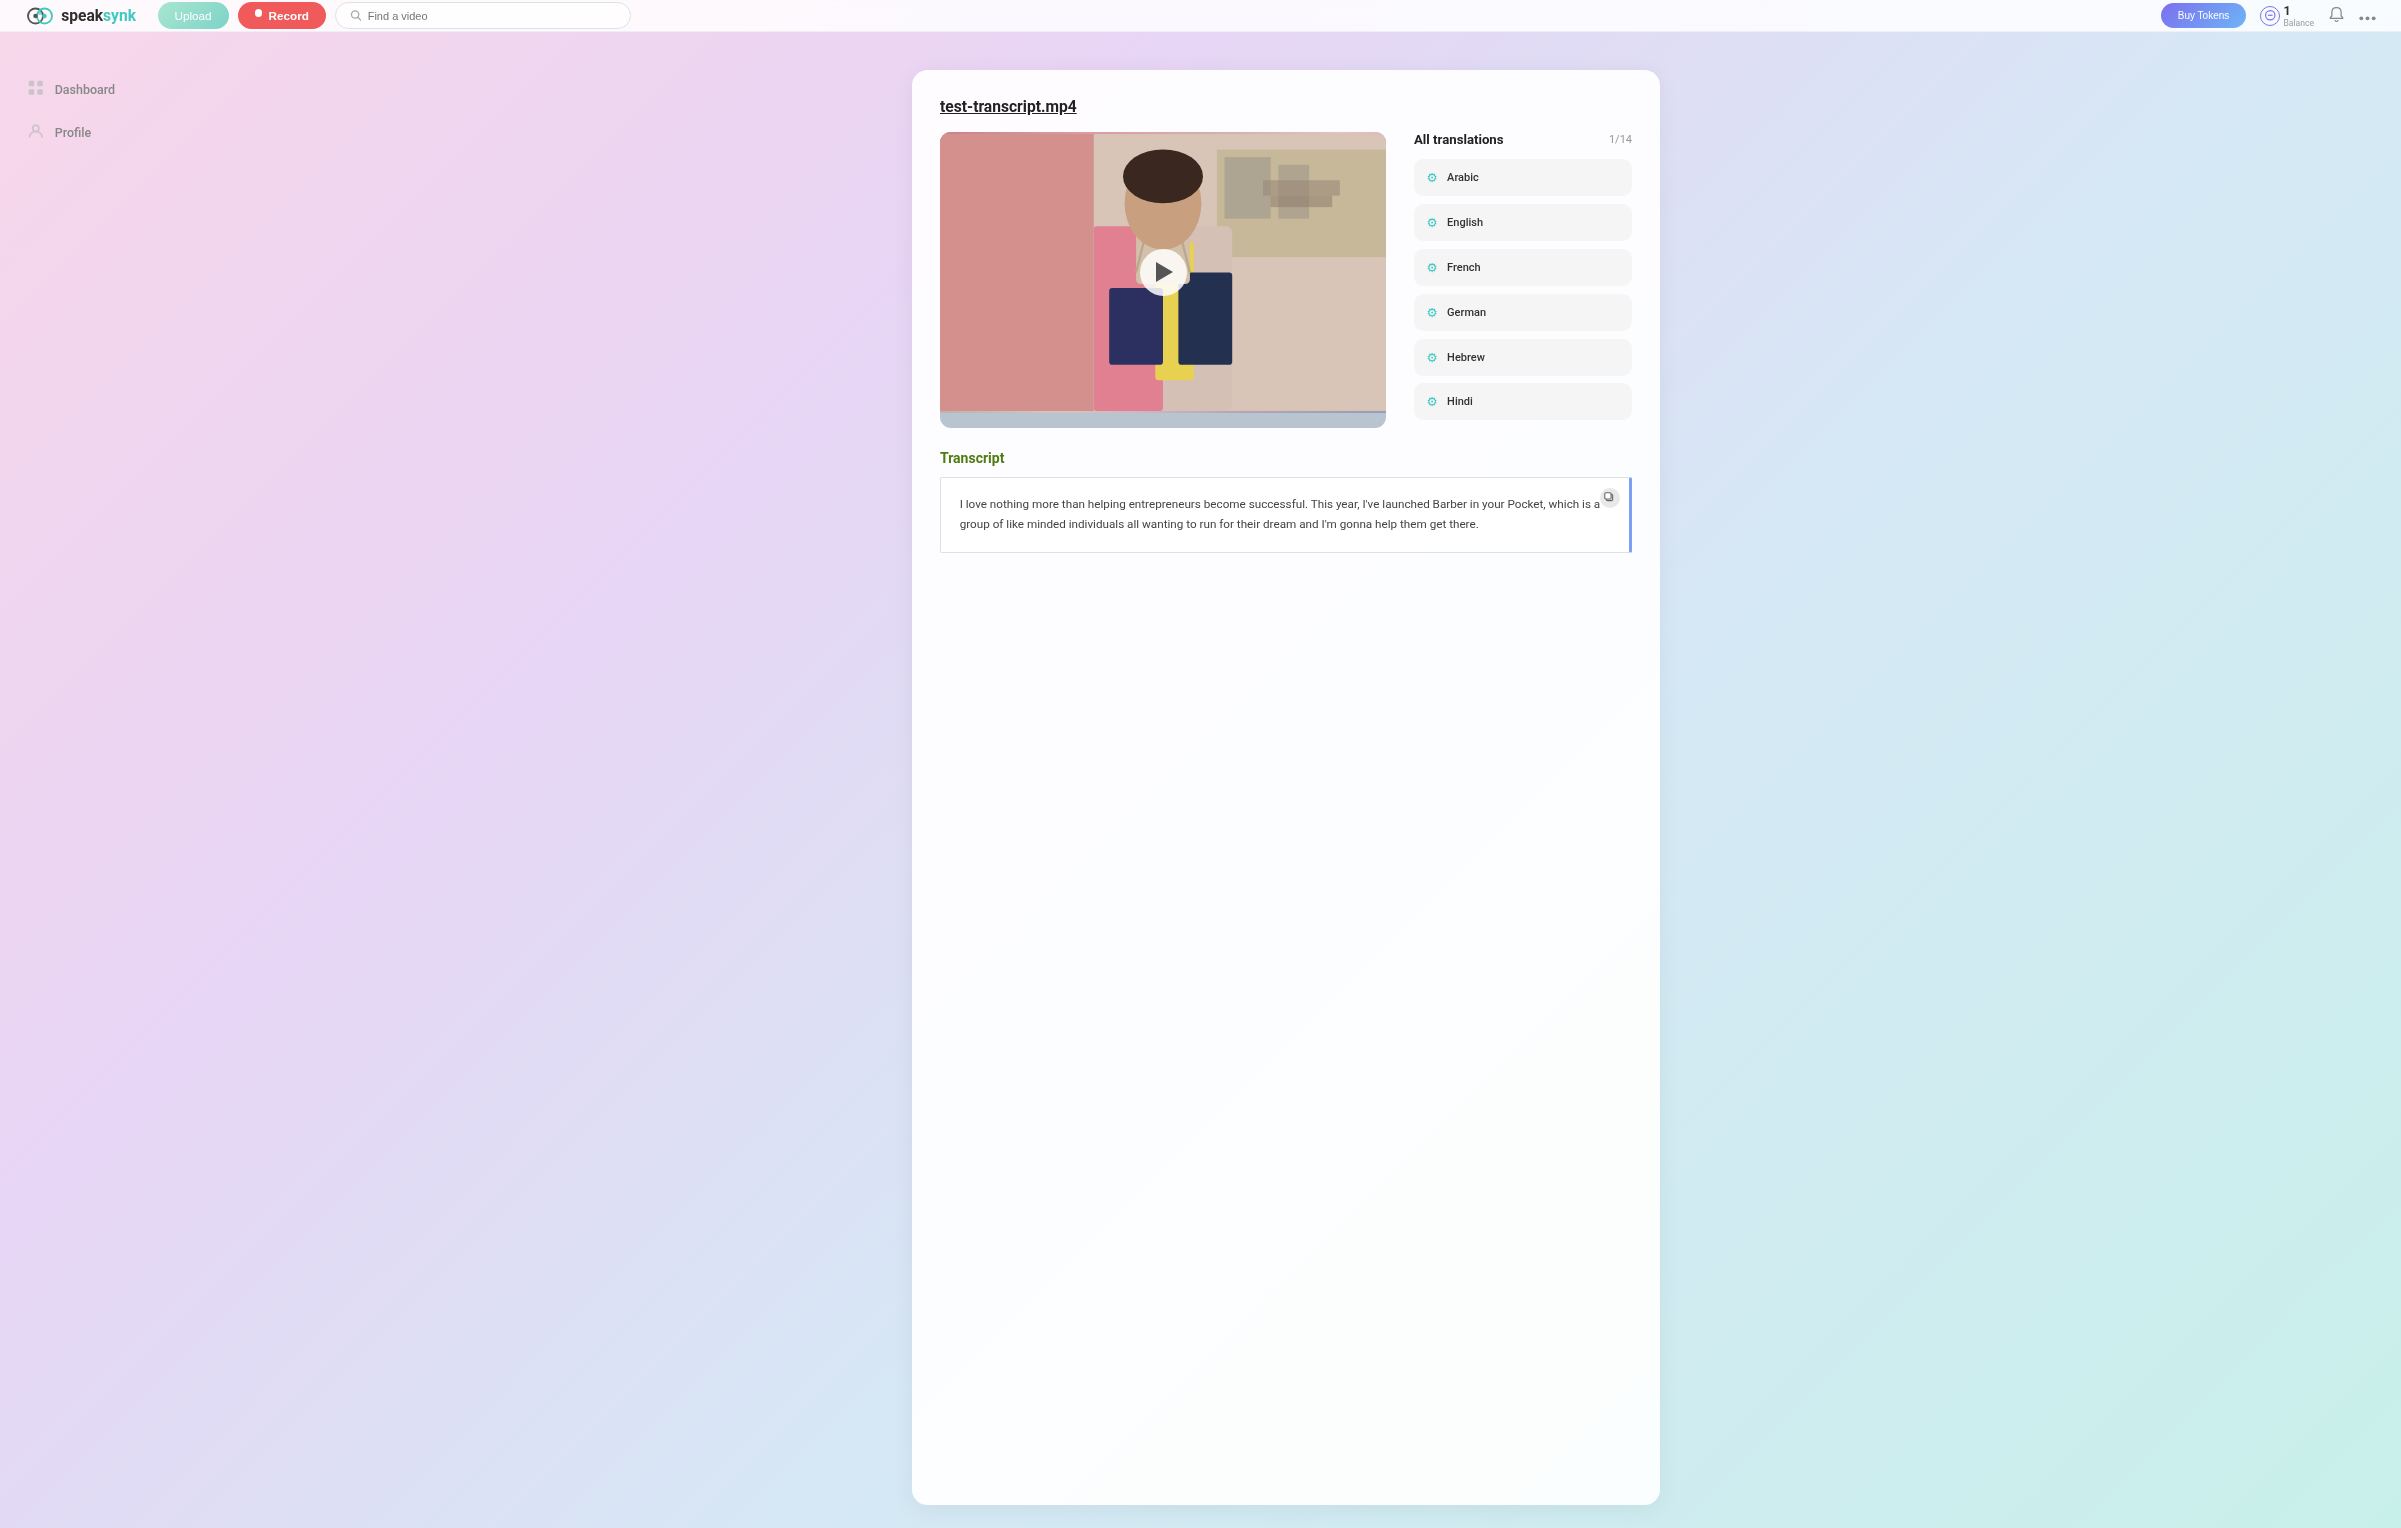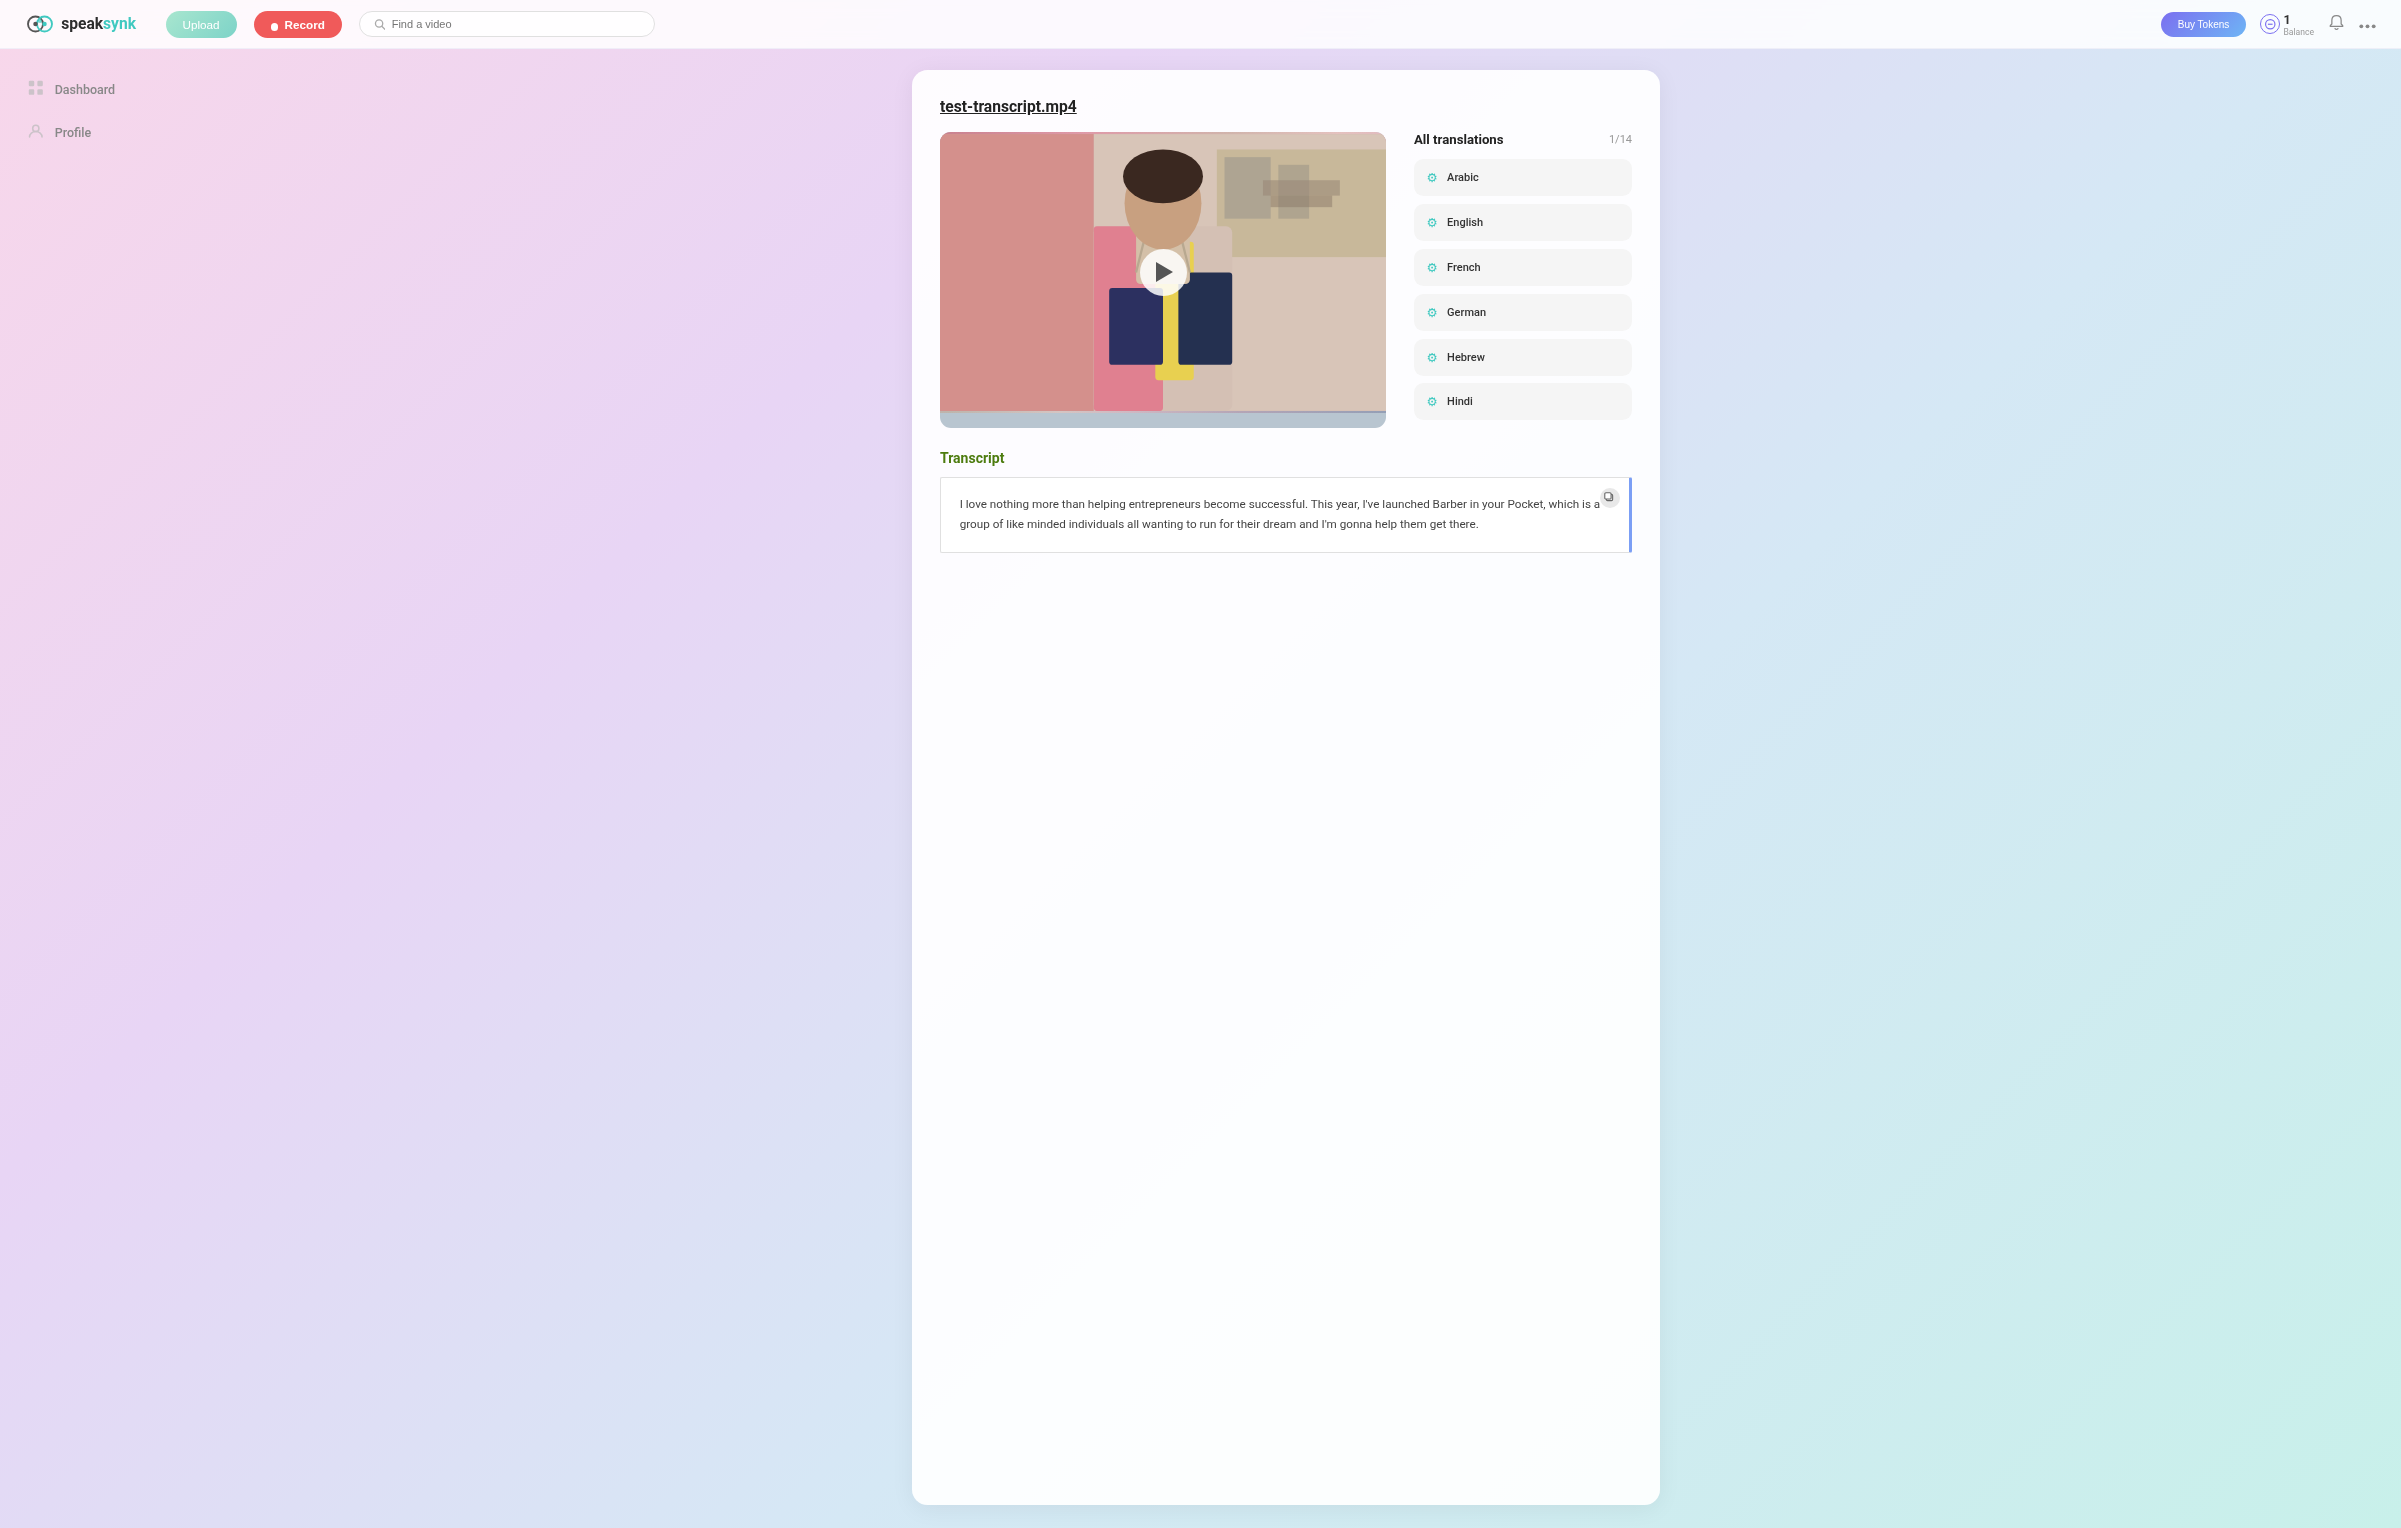--- a/index.html
+++ b/index.html
@@ -8,30 +8,30 @@
       background: linear-gradient(135deg, #f8d7ea 0%, #e8d5f5 30%, #d5e8f5 60%, #c8f0ea 100%);
       min-height: 100vh;
       overflow-x: hidden;
     }
 
     
     .header {
       display: flex;
       align-items: center;
       padding: 0 25px;
-      height: 49px;
+      height: 32px;
       background: rgba(255,255,255,0.85);
       backdrop-filter: blur(7.8px);
       border-bottom: 0.8px solid rgba(220,220,240,0.4);
       position: fixed;
       top: 0;
       left: 0;
       right: 0;
       z-index: 100;
-      gap: 17px;
+      gap: 9px;
     }
 
     .logo {
       display: flex;
       align-items: center;
       gap: 6.2px;
       margin-right: 12.5px;
     }
 
     .logo-icon {
@@ -69,21 +69,21 @@
     .btn-record {
       background: #f05a5a;
       color: white;
       border: none;
       border-radius: 19.5px;
       padding: 7px 17px;
       font-size: 11.7px;
       font-weight: 600;
       cursor: pointer;
       display: flex;
-      align-items: flex-end;
+      align-items: flex-start;
       gap: 6.2px;
     }
 
     .record-dot {
       width: 7.8px;
       height: 7.8px;
       background: white;
       border-radius: 50%;
       display: inline-block;
     }

